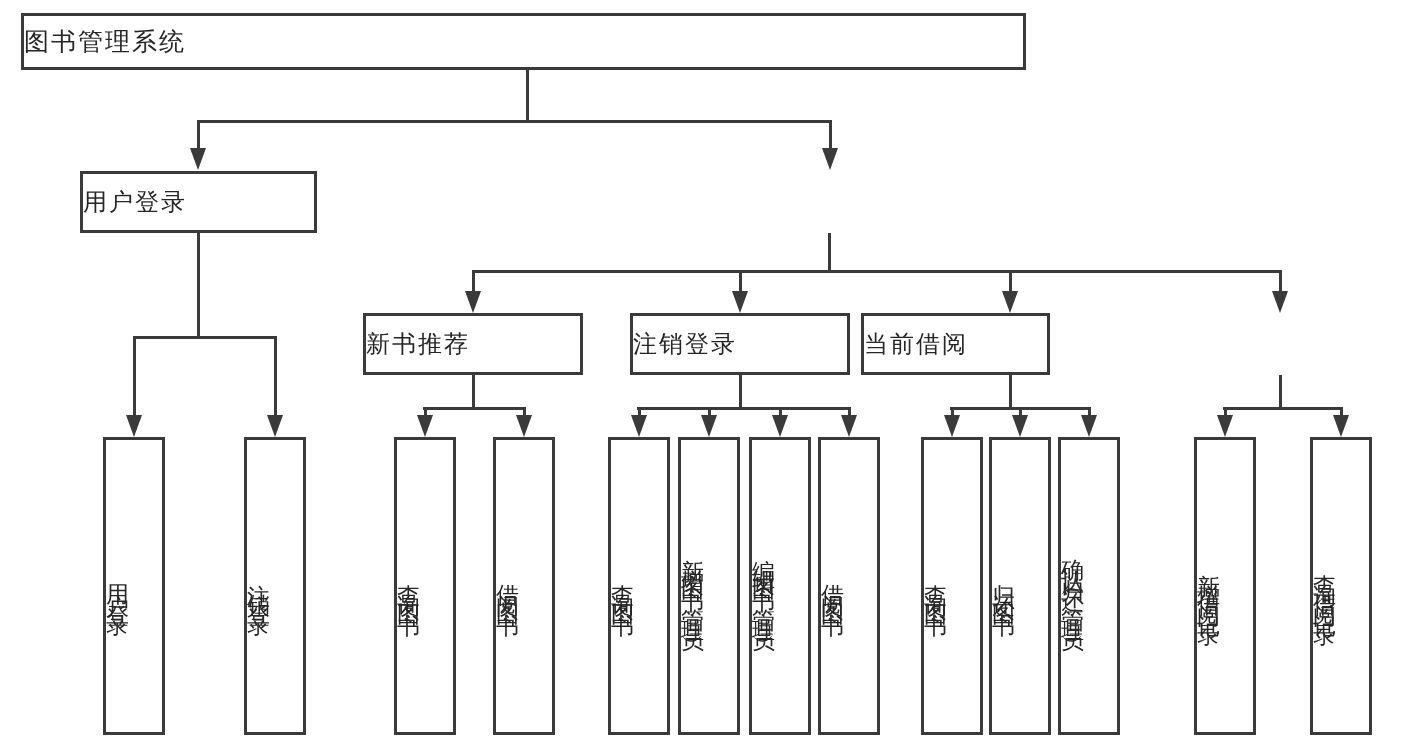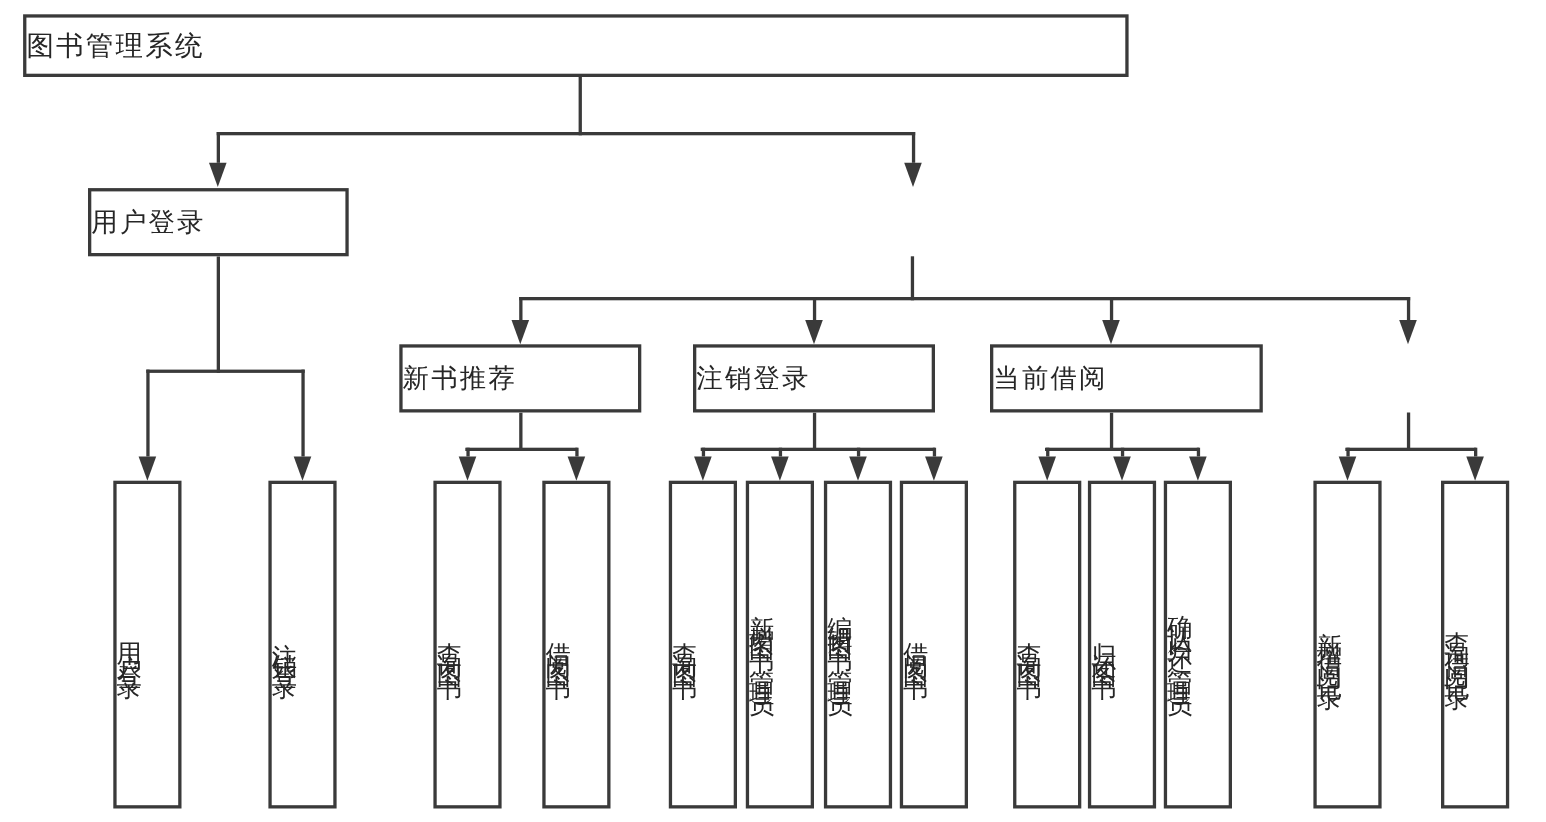--- a/index.html
+++ b/index.html
@@ -101,21 +101,21 @@
   <div class="node" style="left:80px;top:171px;width:237px;height:62px">
     <span class="h-label">用户登录</span>
   </div>
 
   <div class="node" style="left:363px;top:313px;width:220px;height:62px">
     <span class="h-label">新书推荐</span>
   </div>
   <div class="node" style="left:630px;top:313px;width:220px;height:62px">
     <span class="h-label">注销登录</span>
   </div>
-  <div class="node" style="left:900px;top:313px;width:248px;height:62px">
+  <div class="node" style="left:861px;top:313px;width:189px;height:62px">
     <span class="h-label">当前借阅</span>
   </div>
 
   <div class="node leaf" style="left:103px">
     <span class="v-text">用户登录</span>
   </div>
   <div class="node leaf" style="left:244px">
     <span class="v-text">注销登录</span>
   </div>
 

